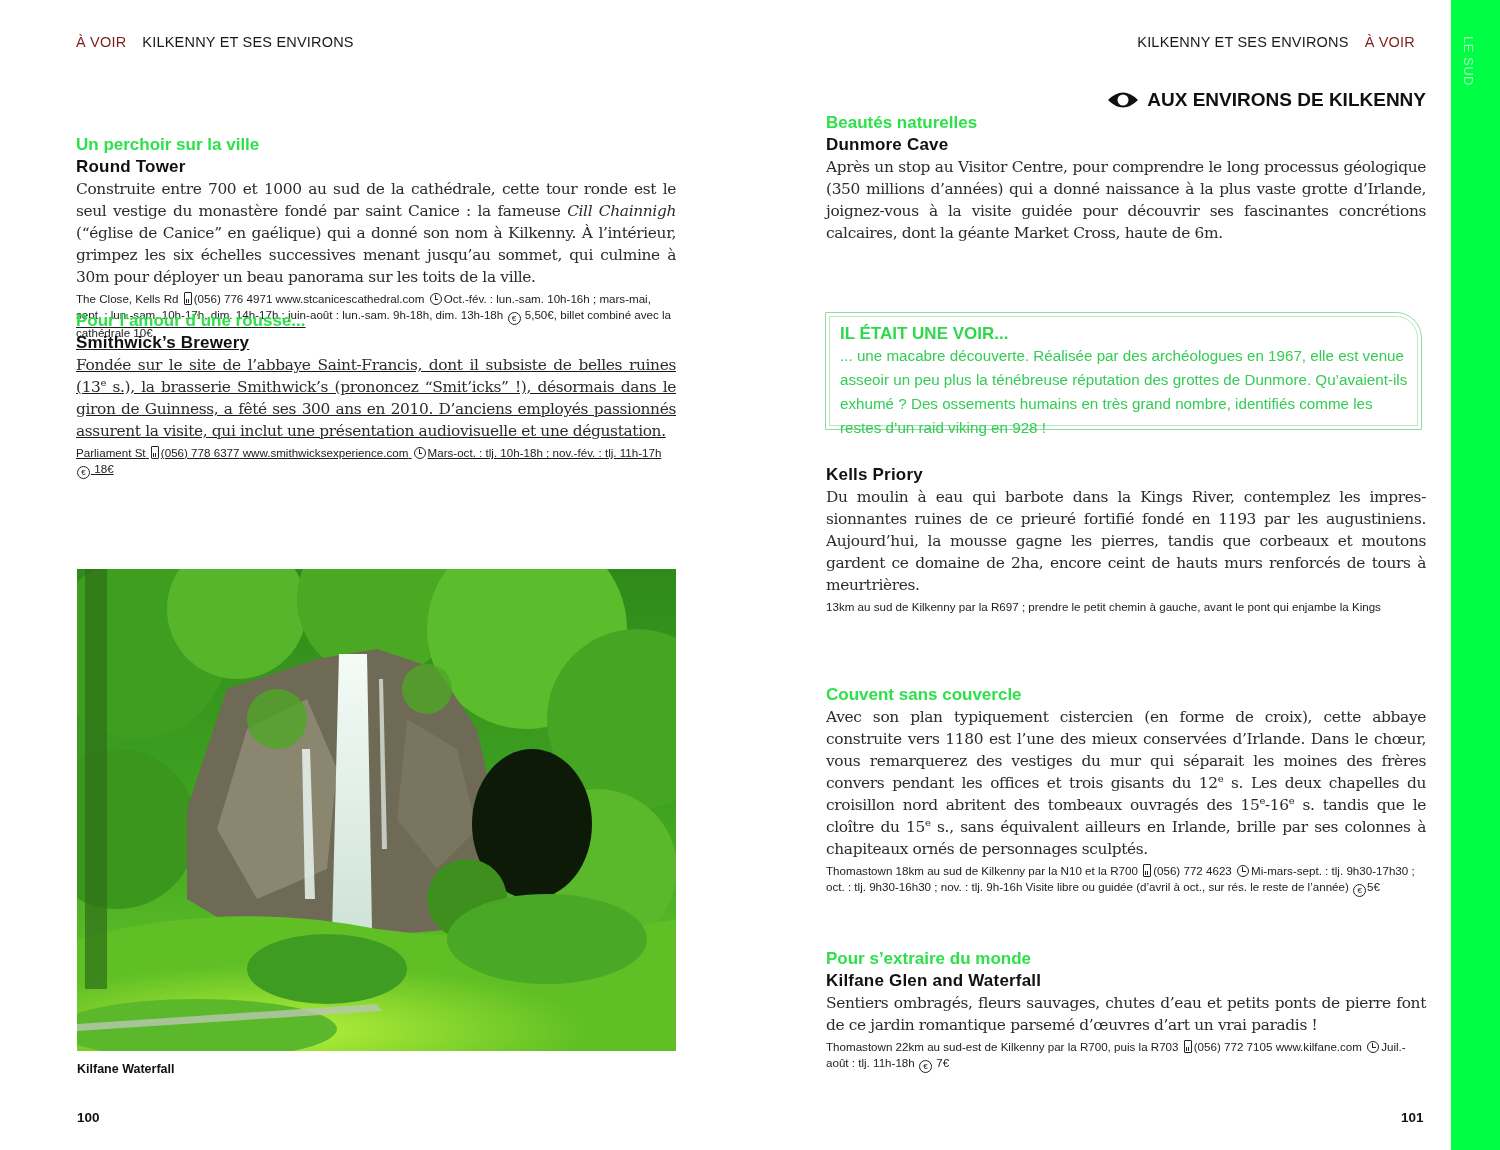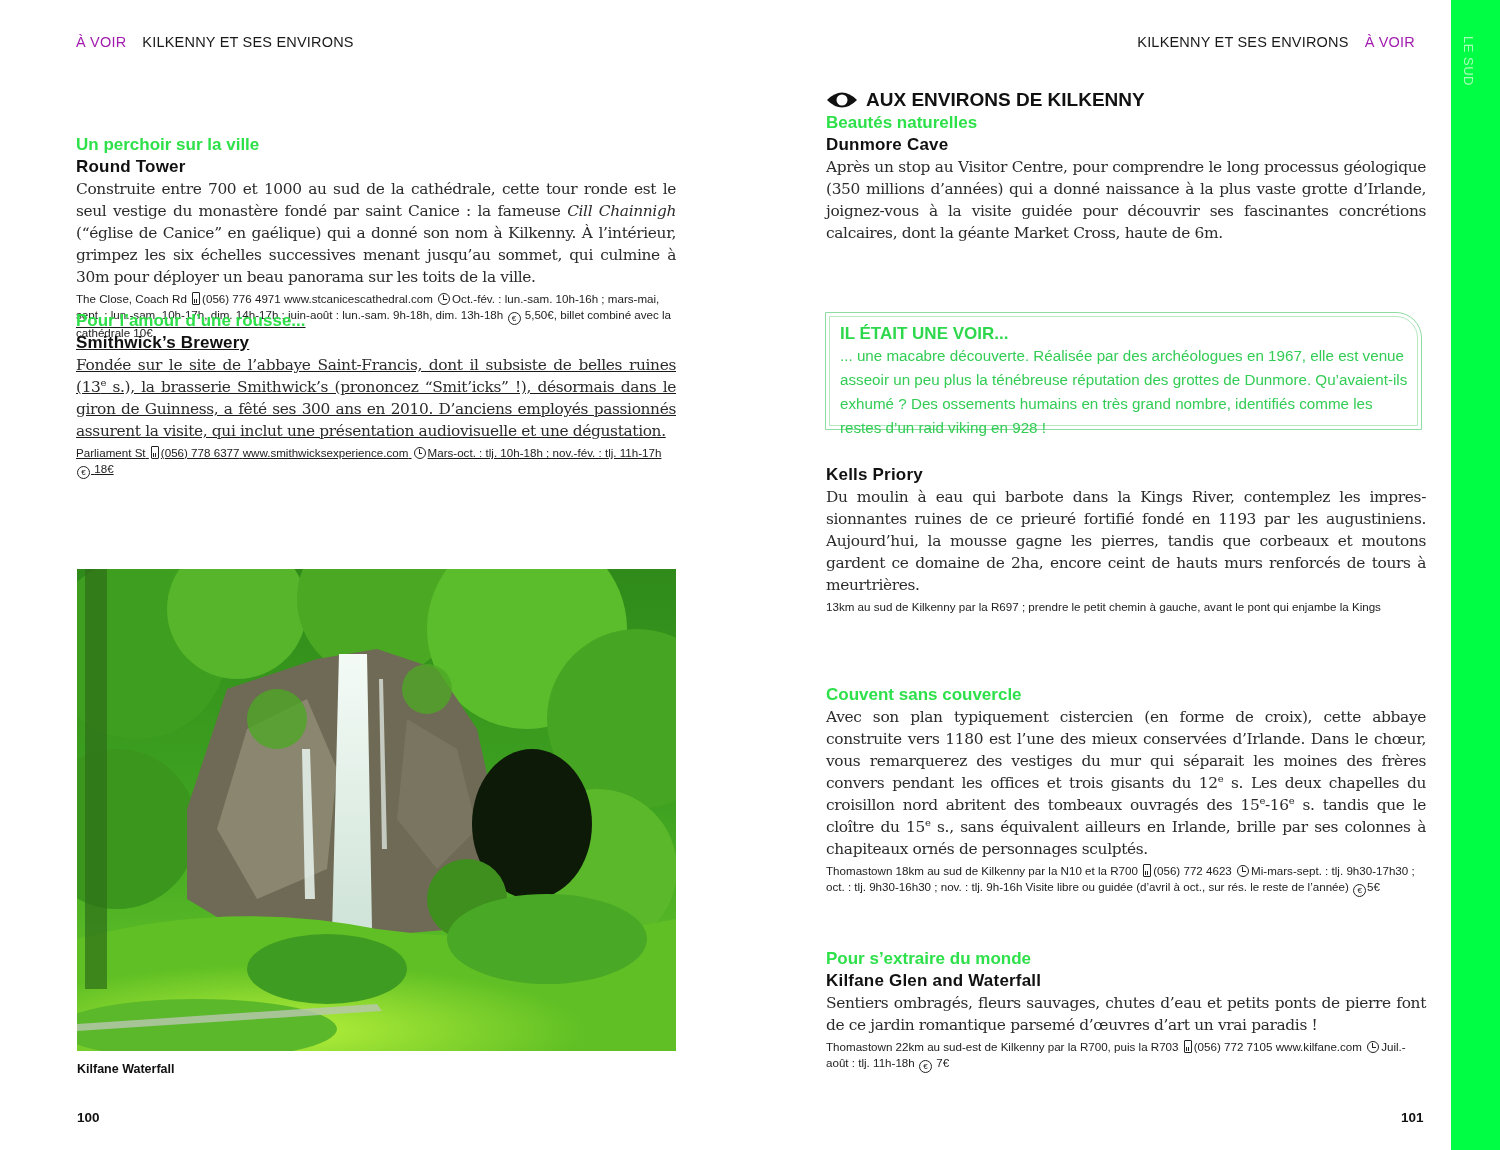--- a/index.html
+++ b/index.html
@@ -9,21 +9,21 @@
     font-family:"Liberation Sans", sans-serif;
   }
   .page { position:absolute; top:0; height:1150px; }
   .page-left { left:0; width:750px; }
   .page-right { left:750px; width:750px; }
 
   .running-head {
     position:absolute; top:34px; font-size:14.5px; letter-spacing:0.2px;
     font-family:"Liberation Sans", sans-serif; white-space:nowrap;
   }
-  .running-head .sec { color:#a21caf; margin-right:16px; }
+  .running-head .sec { color:#7f1d1d; margin-right:16px; }
   .page-right .running-head .sec { margin-right:0; margin-left:16px; }
   .page-left .running-head { left:76px; }
   .page-right .running-head { right:85px; }
 
   .col { position:absolute; }
   .page-left .col { left:76px; width:600px; }
   .page-right .col { left:76px; width:600px; }
 
   .kicker {
     color:#2ee04a; font-weight:bold; font-size:17px; line-height:22px;
@@ -60,21 +60,21 @@
   }
   .ico-clock:before {
     content:""; position:absolute; left:4px; top:1px; width:1.2px; height:4px; background:#222;
   }
   .ico-clock:after {
     content:""; position:absolute; left:4px; top:4.5px; width:3.5px; height:1.2px; background:#222;
   }
 
   .section-head {
     font-family:"Liberation Sans", sans-serif; font-weight:bold; font-size:19px;
-    color:#111; line-height:24px; display:flex; align-items:center;
+    color:#111; line-height:24px; display:flex; align-items:center;justify-content:flex-end;
   }
   .eye-icon {
     display:inline-block; width:32px; height:18px; margin-right:8px; position:relative;
   }
   .eye-icon svg { display:block; }
 
   .photo {
     position:absolute; left:77px; top:569px; width:599px; height:482px; overflow:hidden;
   }
   .caption {
@@ -119,21 +119,21 @@
 <div class="page page-left">
   <div class="running-head">
     <span class="sec">À VOIR</span><span>KILKENNY ET SES ENVIRONS</span>
   </div>
 
   <div class="col" style="top:90px;margin-top:44px;">
     <div class="kicker">Un perchoir sur la ville</div>
     <div class="title">Round Tower</div>
     <div class="body"><span>Construite entre 700 et 1000 au sud de la cathédrale, cette tour ronde est le seul vestige du monastère fondé par saint Canice : la fameuse </span><i>Cill Chainnigh</i><span> (“église de Canice” en gaélique) qui a donné son nom à Kilkenny. À l’intérieur, grimpez les six échelles successives menant jusqu’au sommet, qui culmine à 30m pour déployer un beau panorama sur les toits de la ville.</span></div>
     <div class="info">
-      <span>The Close, Coach Rd</span>
+      <span>The Close, Kells Rd</span>
       <span class="ico-phone"></span><span>(056) 776 4971</span>
       <span>www.stcanicescathedral.com</span>
       <span class="ico-clock"></span><span>Oct.-fév. : lun.-sam. 10h-16h ; mars-mai, sept. : lun.-sam. 10h-17h, dim. 14h-17h ; juin-août : lun.-sam. 9h-18h, dim. 13h-18h</span>
       <span class="ico-euro">€</span> <span>5,50€, billet combiné avec la cathédrale 10€</span>
     </div>
   </div>
 
   <div class="col" style="top:310px;text-decoration:underline;">
     <div class="kicker">Pour l’amour d’une rousse...</div>
     <div class="title">Smithwick’s Brewery</div>

